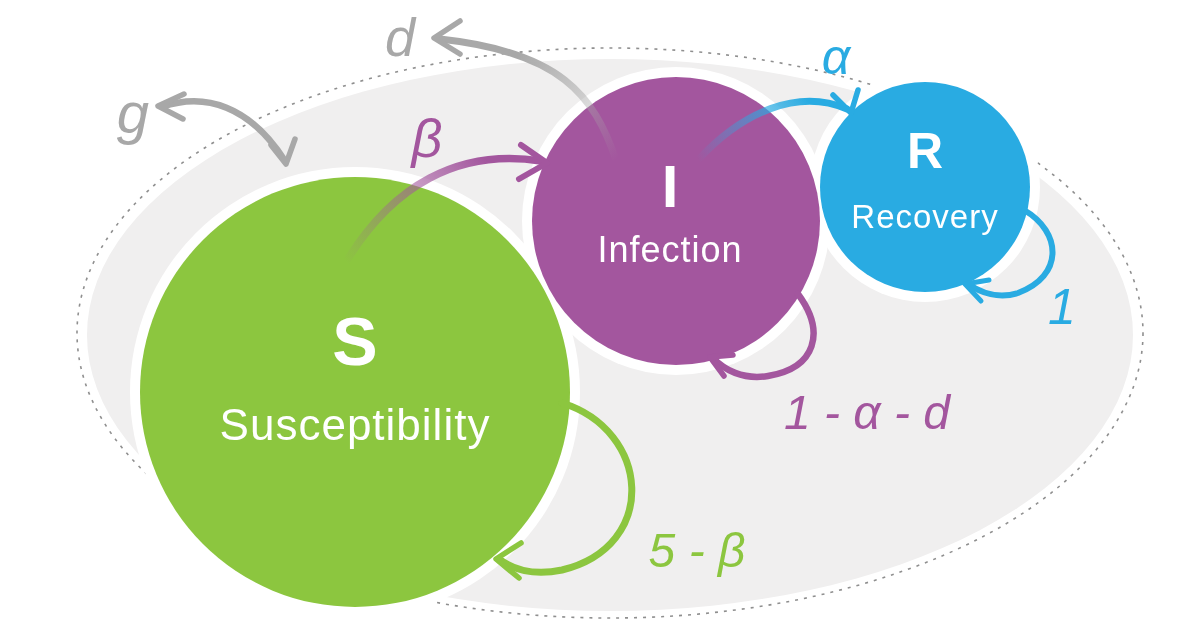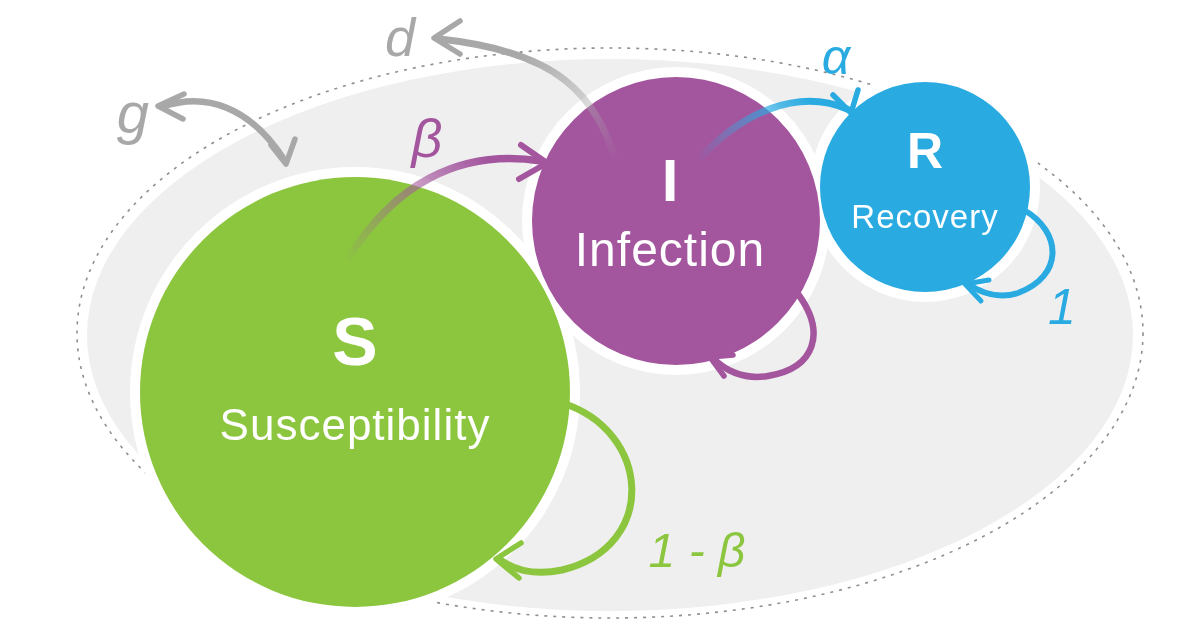--- a/index.html
+++ b/index.html
@@ -129,28 +129,29 @@
     </g>
   </svg>
 
   <div class="node-text" style="left:355px; top:377px;">
     <div class="node-letter" style="font-size:68px;">S</div>
     <div class="node-word" style="font-size:44px; margin-top:28px;">Susceptibility</div>
   </div>
 
   <div class="node-text" style="left:670px; top:212px;">
     <div class="node-letter" style="font-size:60px;">I</div>
-    <div class="node-word" style="font-size:48px; margin-top:15px;">Infection</div>
+    <div class="node-word" style="font-size:36px; margin-top:15px;">Infection</div>
   </div>
 
   <div class="node-text" style="left:925px; top:179px;">
     <div class="node-letter" style="font-size:50px;">R</div>
     <div class="node-word" style="font-size:33px; margin-top:24px;">Recovery</div>
   </div>
 
   <span class="param c-gray" style="left:133px;  top:113px; font-size:58px;">g</span>
   <span class="param c-gray" style="left:400px;  top:37px;  font-size:54px;">d</span>
   <span class="param c-purple" style="left:427px;  top:138px; font-size:54px;">β</span>
   <span class="param c-blue" style="left:836px;  top:57px;  font-size:50px;">α</span>
   <span class="param c-blue" style="left:1062px; top:307px; font-size:50px;">1</span>
-  <span class="param c-green" style="left:697px;  top:551px; font-size:48px;">1 - β</span>
+  <span class="param c-purple" style="left:867px;  top:413px; font-size:48px;">1 - α - d</span>
+  <span class="param c-green" style="left:697px;  top:551px; font-size:48px;">5 - β</span>
 
 </div>
 
 </body></html>

